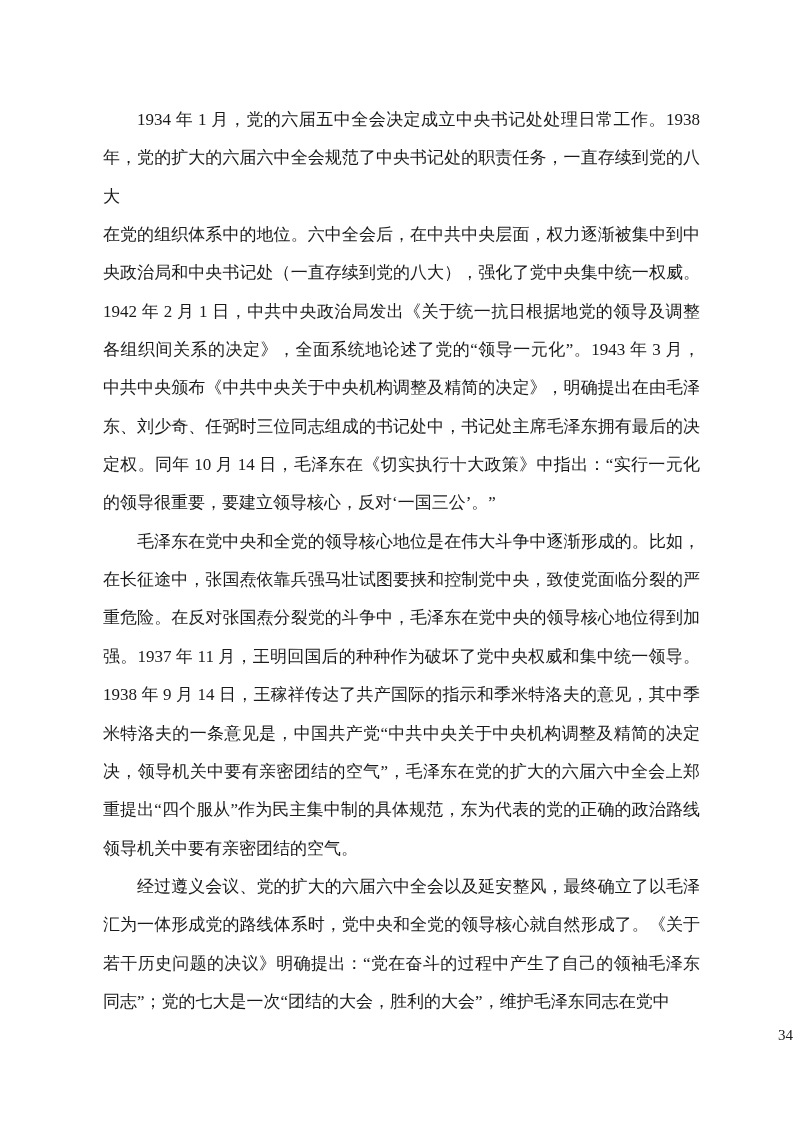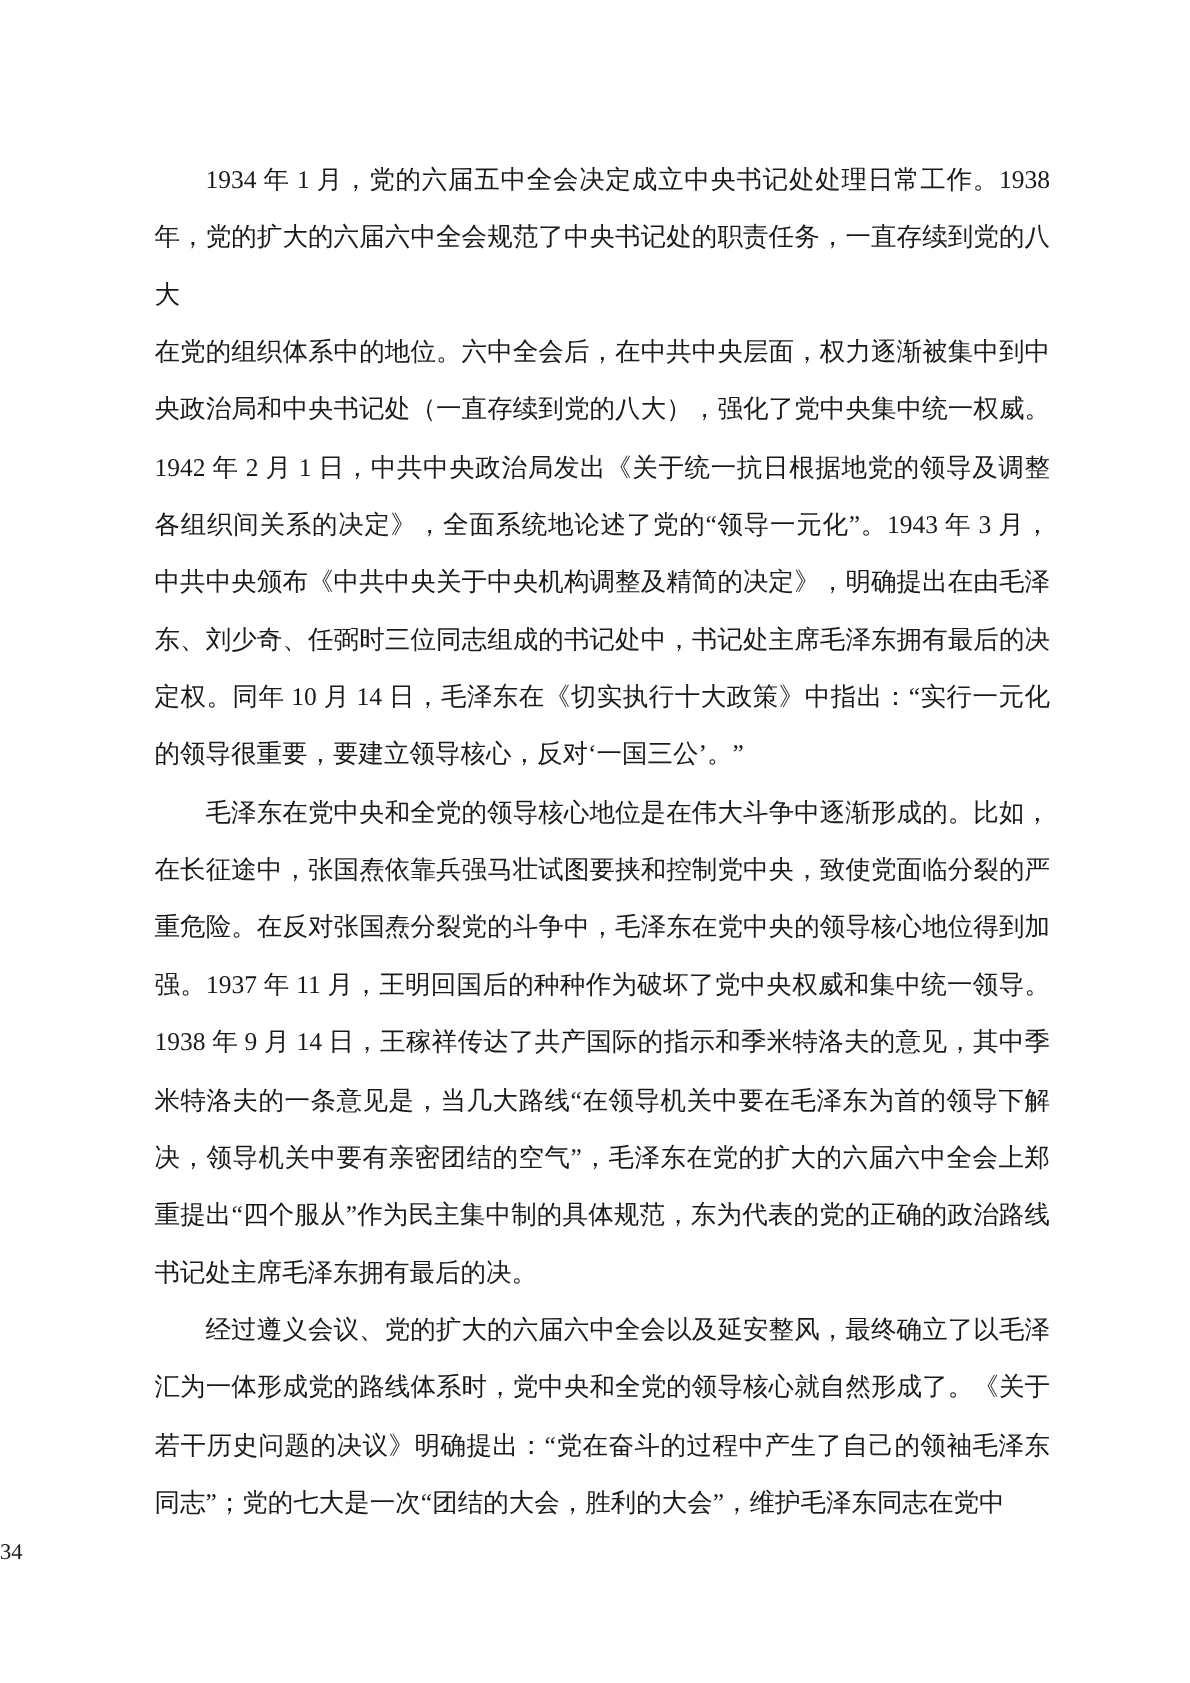--- a/index.html
+++ b/index.html
@@ -33,21 +33,21 @@
     text-indent: 34px;
   }
   .text-line.para-end {
     text-align-last: left;
   }
   .page-footer {
     position: absolute;
     left: 0;
     top: 1025px;
     width: 793px;
-    text-align: left;
+    text-align: right;
     font-size: 15px;
     line-height: 20px;
     color: #1a1a1a;
   }
 </style>
 </head>
 <body>
 
 <div class="page">
   <div class="text-block">
@@ -62,24 +62,24 @@
         <div class="text-line">东、刘少奇、任弼时三位同志组成的书记处中，书记处主席毛泽东拥有最后的决</div>
         <div class="text-line">定权。同年 10 月 14 日，毛泽东在《切实执行十大政策》中指出：“实行一元化</div>
         <div class="text-line para-end">的领导很重要，要建立领导核心，反对‘一国三公’。”</div>
       </div>
       <div>
         <div class="text-line para-start">毛泽东在党中央和全党的领导核心地位是在伟大斗争中逐渐形成的。比如，</div>
         <div class="text-line">在长征途中，张国焘依靠兵强马壮试图要挟和控制党中央，致使党面临分裂的严</div>
         <div class="text-line">重危险。在反对张国焘分裂党的斗争中，毛泽东在党中央的领导核心地位得到加</div>
         <div class="text-line">强。1937 年 11 月，王明回国后的种种作为破坏了党中央权威和集中统一领导。</div>
         <div class="text-line">1938 年 9 月 14 日，王稼祥传达了共产国际的指示和季米特洛夫的意见，其中季</div>
-        <div class="text-line">米特洛夫的一条意见是，当几大路线“在领导机关中要在毛泽东为首的领导下解</div>
+        <div class="text-line">米特洛夫的一条意见是，中国共产党“中共中央关于中央机构调整及精简的决定</div>
         <div class="text-line">决，领导机关中要有亲密团结的空气”，毛泽东在党的扩大的六届六中全会上郑</div>
         <div class="text-line">重提出“四个服从”作为民主集中制的具体规范，东为代表的党的正确的政治路线</div>
-        <div class="text-line para-end">书记处主席毛泽东拥有最后的决。</div>
+        <div class="text-line para-end">领导机关中要有亲密团结的空气。</div>
       </div>
       <div>
         <div class="text-line para-start">经过遵义会议、党的扩大的六届六中全会以及延安整风，最终确立了以毛泽</div>
         <div class="text-line">汇为一体形成党的路线体系时，党中央和全党的领导核心就自然形成了。《关于</div>
         <div class="text-line">若干历史问题的决议》明确提出：“党在奋斗的过程中产生了自己的领袖毛泽东</div>
         <div class="text-line para-end">同志”；党的七大是一次“团结的大会，胜利的大会”，维护毛泽东同志在党中</div>
       </div>
     </div>
   <div class="page-footer">
     <span>34</span>

